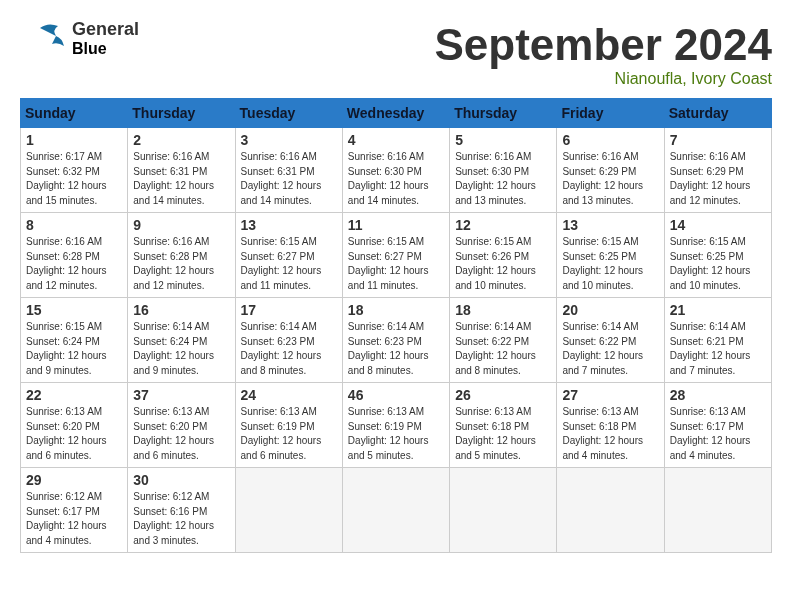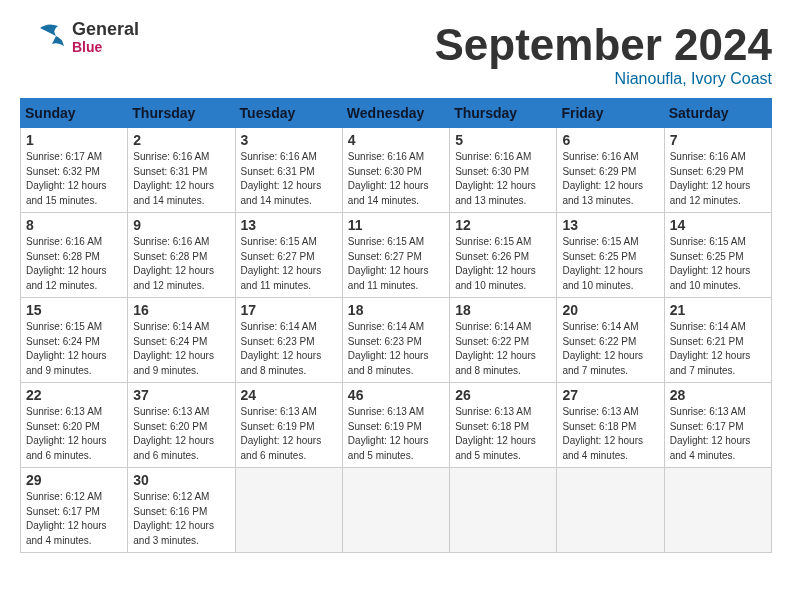--- a/index.html
+++ b/index.html
@@ -19,21 +19,21 @@
     .title-area {
       text-align: right;
     }
     .month-title {
       font-size: 44px;
       font-weight: bold;
       color: #333;
     }
     .location {
       font-size: 16px;
-      color: #0369a1;
+      color: #4d7c0f;
     }
     .calendar {
       width: 100%;
       border-collapse: collapse;
       table-layout: fixed;
     }
     .calendar th {
       background-color: #2a7bc8;
       color: #0f172a;
       font-size: 14px;
@@ -76,23 +76,23 @@
       display: flex;
       flex-direction: column;
       line-height: 1.1;
     }
     .logo-general {
       font-size: 18px;
       font-weight: bold;
       color: #333;
     }
     .logo-blue {
-      font-size: 14px;
-      font-weight: bold;
-      color: #be185d;
+      font-size: 16px;
+      font-weight: bold;
+      color: #000000;
     }
   </style>
 </head>
 <body>
 
 <div class="header">
   <div class="logo-wrapper">
     <svg class="logo-svg" viewBox="0 0 48 40">
 
       <path d="M20 8 Q28 2 38 6 Q32 10 36 16 Q28 12 20 8Z" fill="#1a6fa3"></path>

